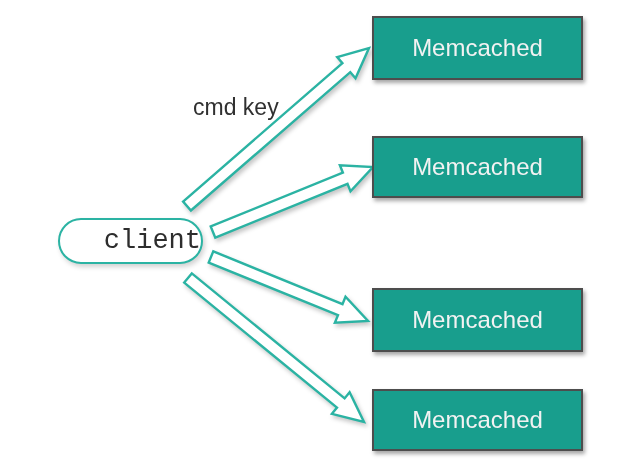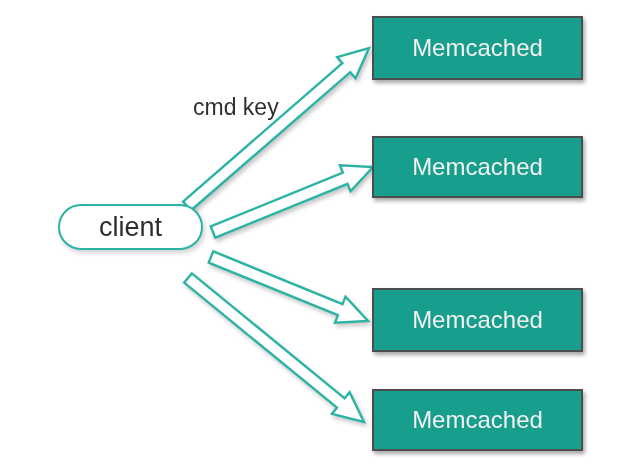--- a/index.html
+++ b/index.html
@@ -14,27 +14,28 @@
   #arrows-svg { position: absolute; left: 0; top: 0; width: 636px; height: 474px; }
   .arrow-shape {
     fill: #ffffff;
     stroke: var(--accent, #2bb3a3);
     stroke-width: 2.4;
     stroke-linejoin: miter;
     filter: drop-shadow(2px 3px 2px rgba(0,0,0,0.22));
   }
   .client-pill {
     position: absolute;
-    left: 58px; top: 204px;
+    left: 58px; top: 218px;
     width: 141px; height: 42px;
     background: #ffffff;
     border: 2px solid var(--accent, #2bb3a3);
     border-radius: 24px;
-    display: flex; align-items: center; justify-content: center;
+    display: flex; align-items: center; justify-content: flex-end;
     box-shadow: 2px 3px 5px rgba(0,0,0,0.18);
+    font-family: Liberation Mono, monospace;
   }
   .client-pill span {
     color: #2d2d2d;
     font-size: 27px;
     line-height: 1;
   }
   .server {
     position: absolute;
     left: 372px;
     width: 207px;

